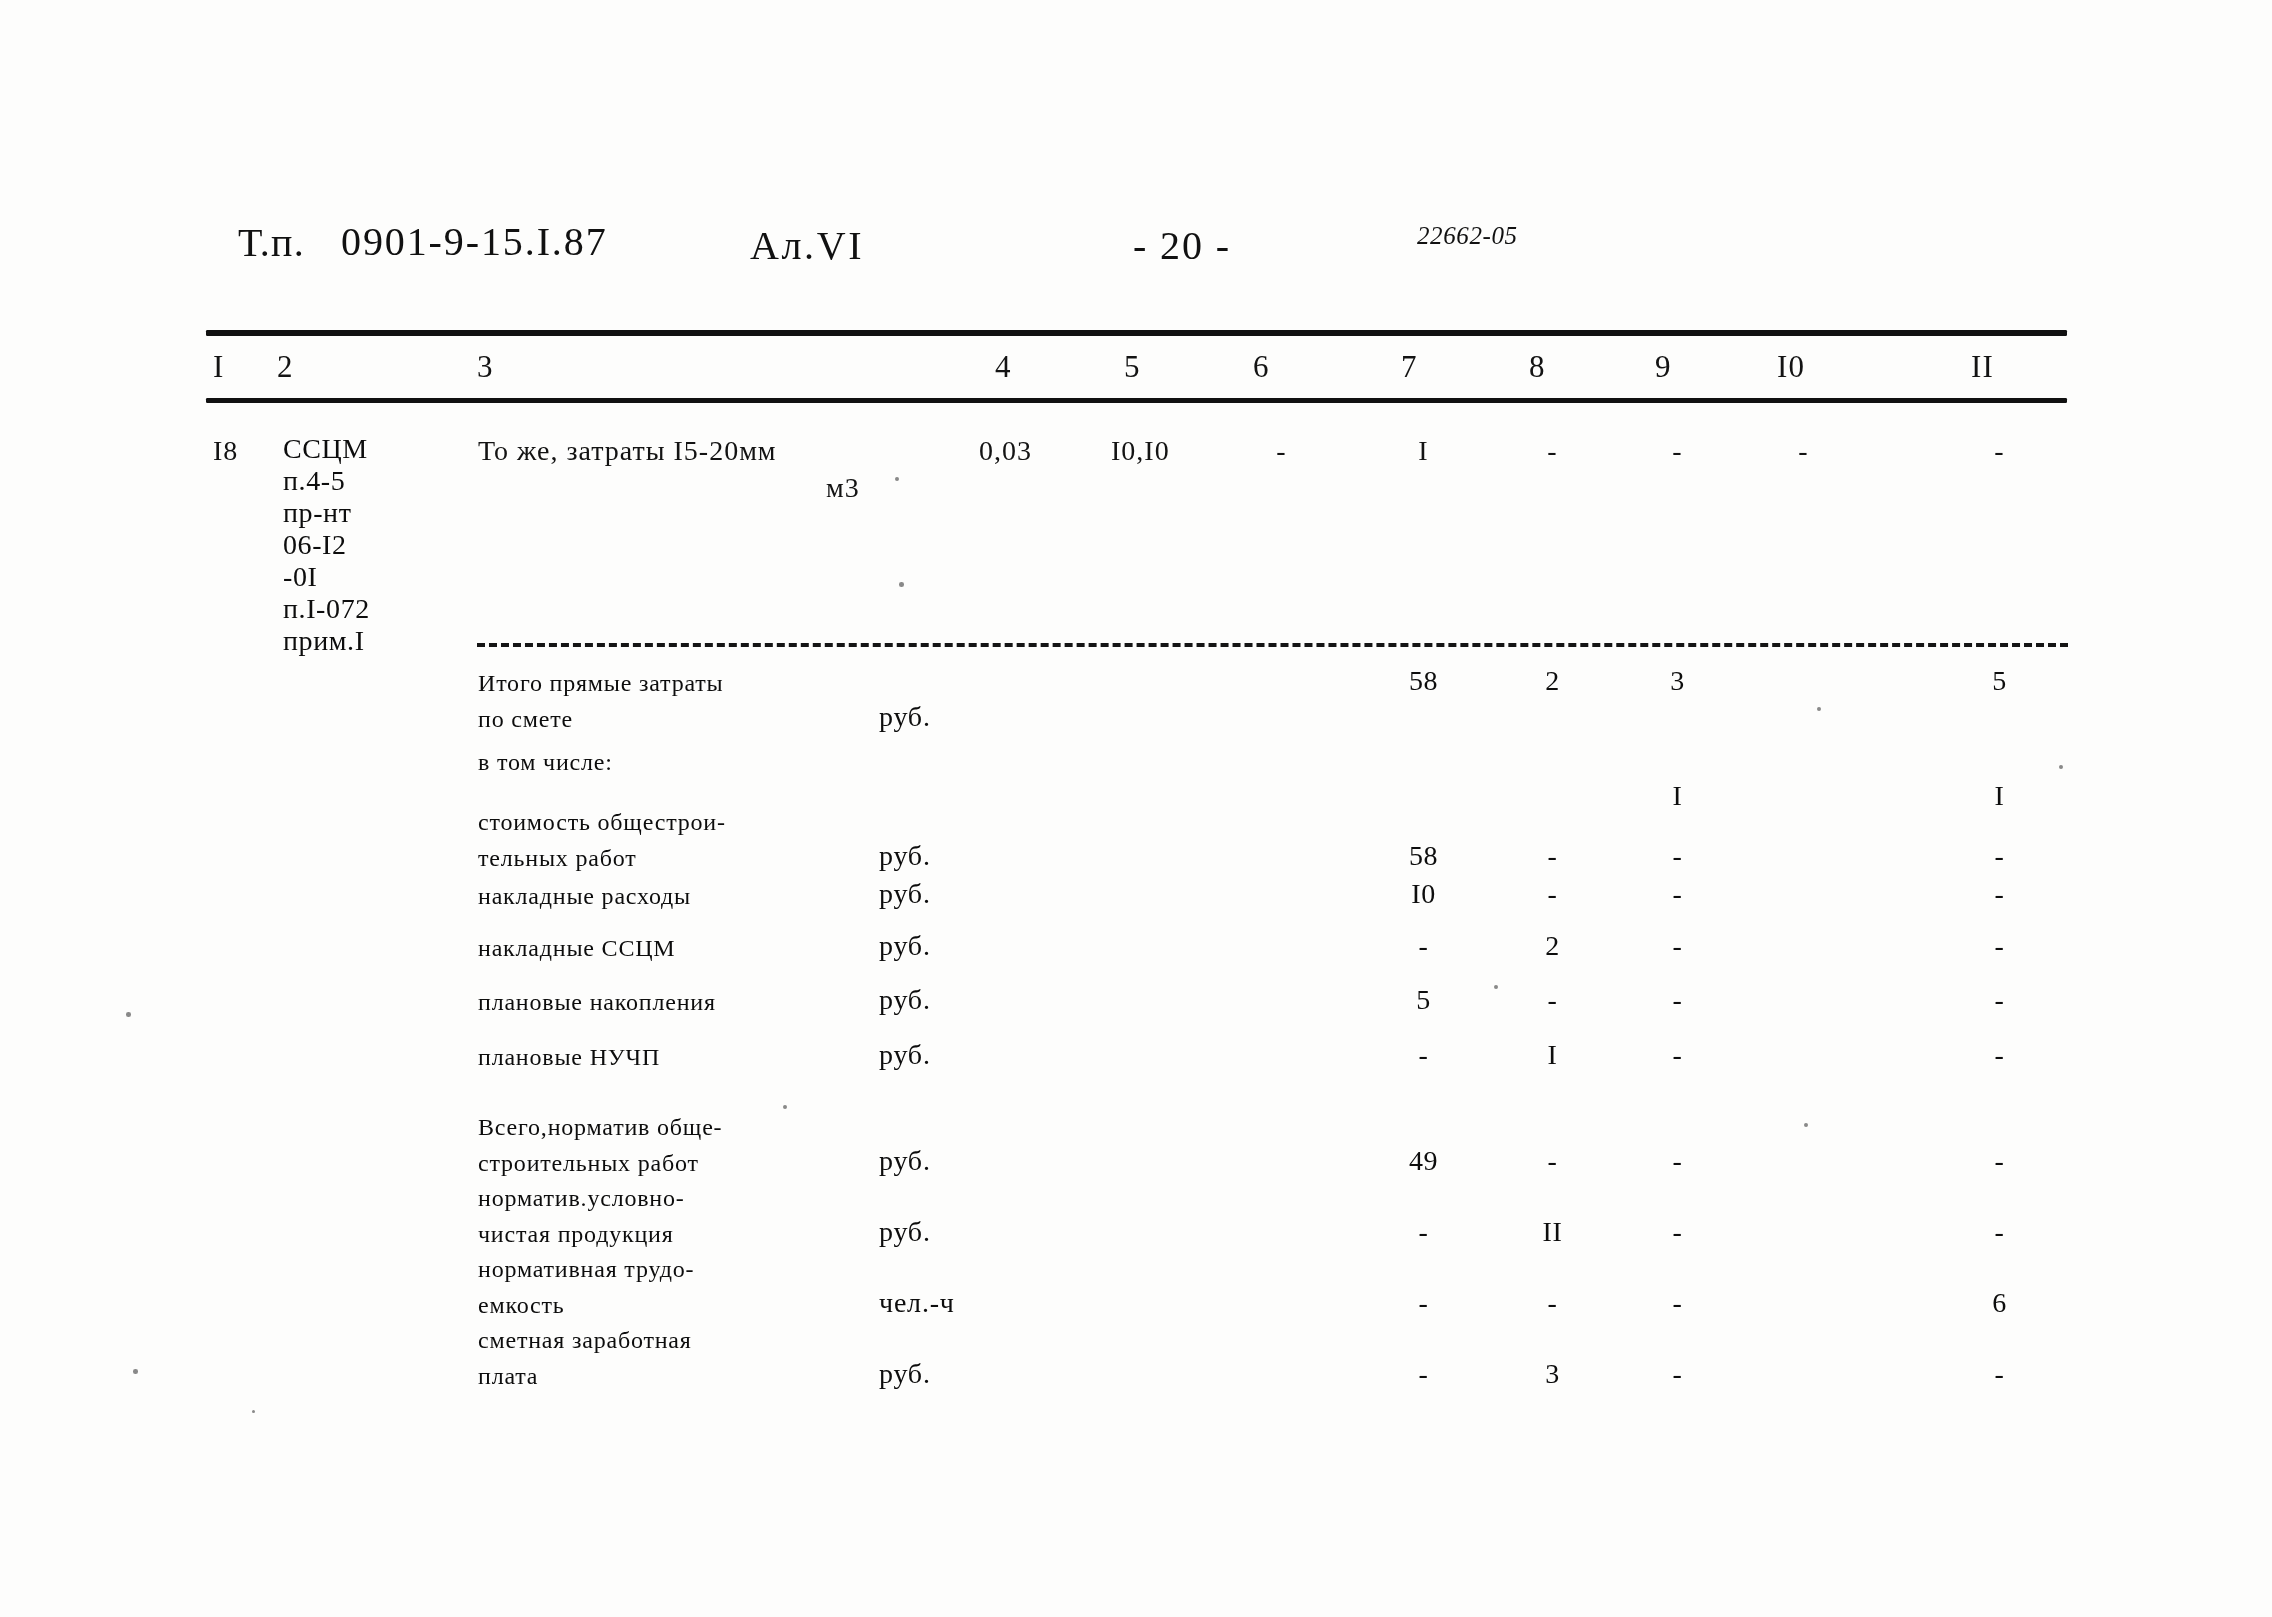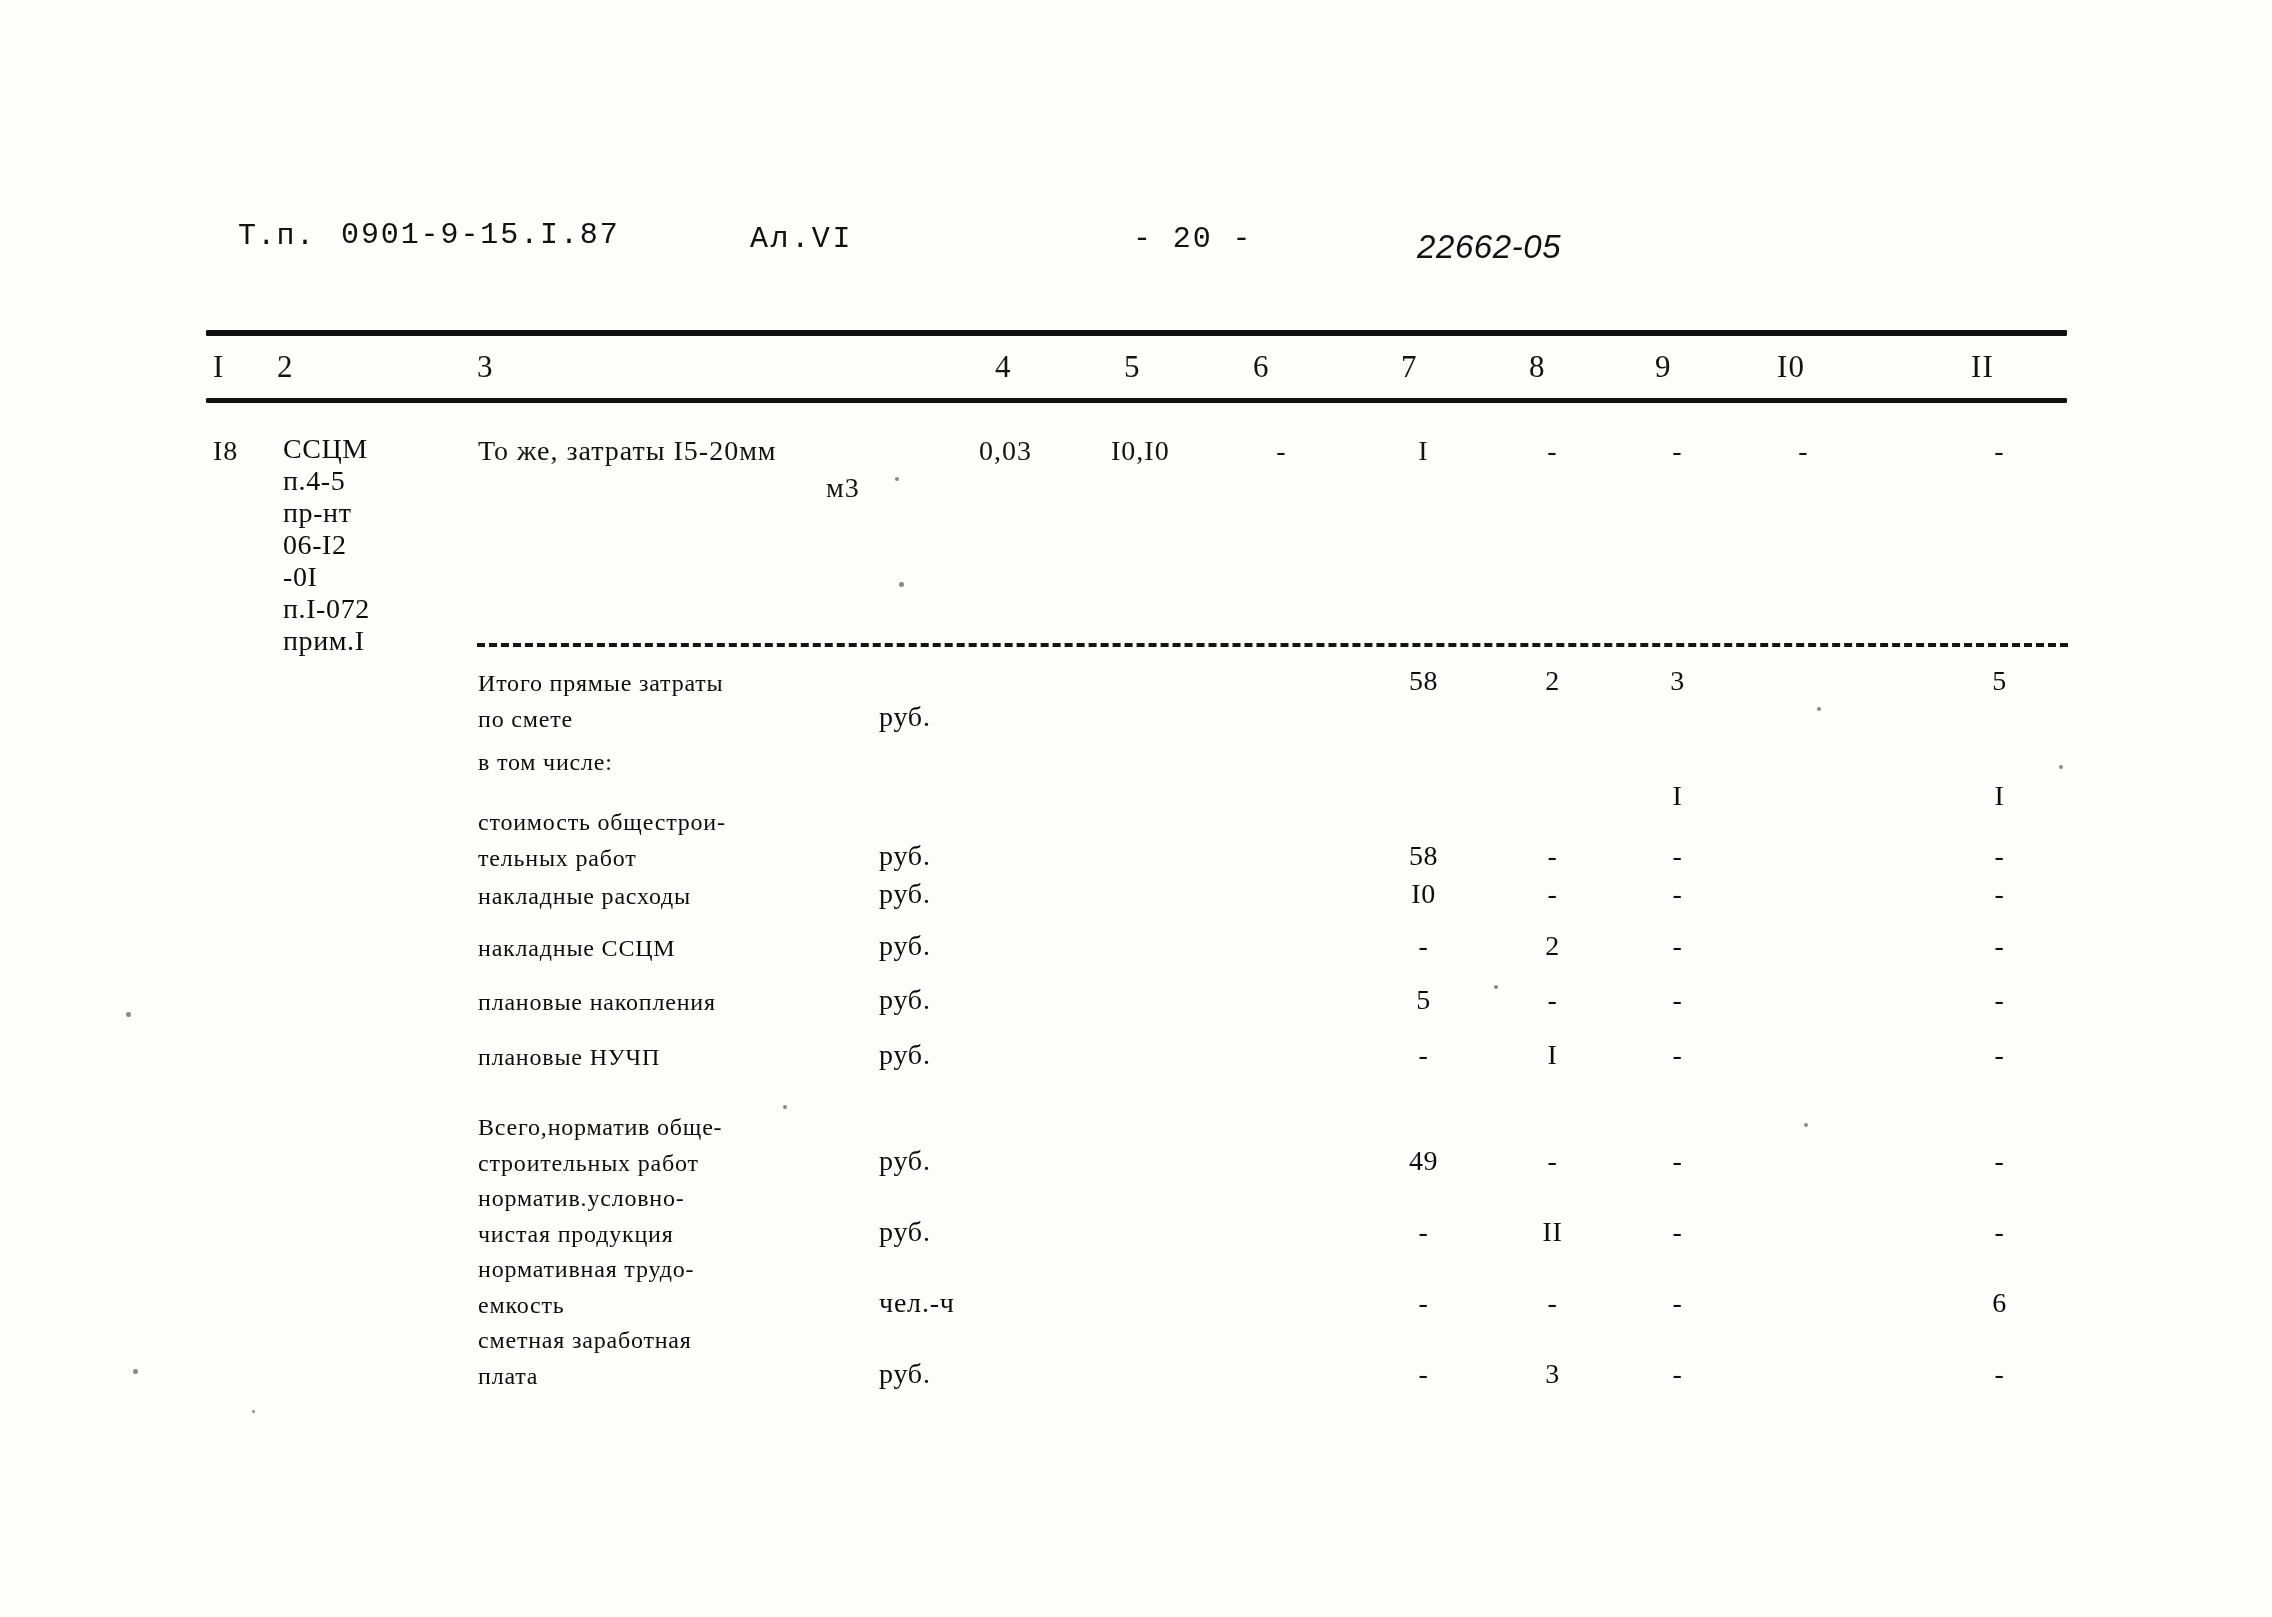--- a/index.html
+++ b/index.html
@@ -22,33 +22,33 @@
 
   
   #doc-header {
     position: absolute;
     left: 0; top: 213px;
     width: 2273px;
     height: 58px;
   }
   .hdr-cell {
     position: absolute;
-    font-family: Liberation Mono, monospace;
-    font-size: 30px;
+    font-family: Liberation Serif, serif;
+    font-size: 40px;
     letter-spacing: 1.3px;
     color: #111;
     white-space: nowrap;
   }
   #hdr-tp       { left: 238px;  top: 6.4px; }
   #hdr-code     { left: 341px;  top: 5.2px;  letter-spacing: 1.9px;}
   #hdr-album    { left: 750px; top: 9px; letter-spacing: 2.6px;}
   #hdr-page     { left: 1133px; top: 9px; letter-spacing: 1.9px;}
-  #hdr-stamp    { left: 1417px; top: 15px;
-                  font-family: Liberation Sans, sans-serif;
-                  font-style: italic; font-size: 33px; letter-spacing: 0.6px; }
+  #hdr-stamp    { left: 1417px; top: 9px;
+                  font-family: Liberation Serif, serif;
+                  font-style: italic; font-size: 25px; letter-spacing: 0.6px; }
 
   
   .rule {
     position: absolute;
     left: 206px;
     width: 1861px;
     background: #111;
     border-radius: 1.3px;
   }
   #rule-top    { top: 330px;  height: 5.8px;  }

